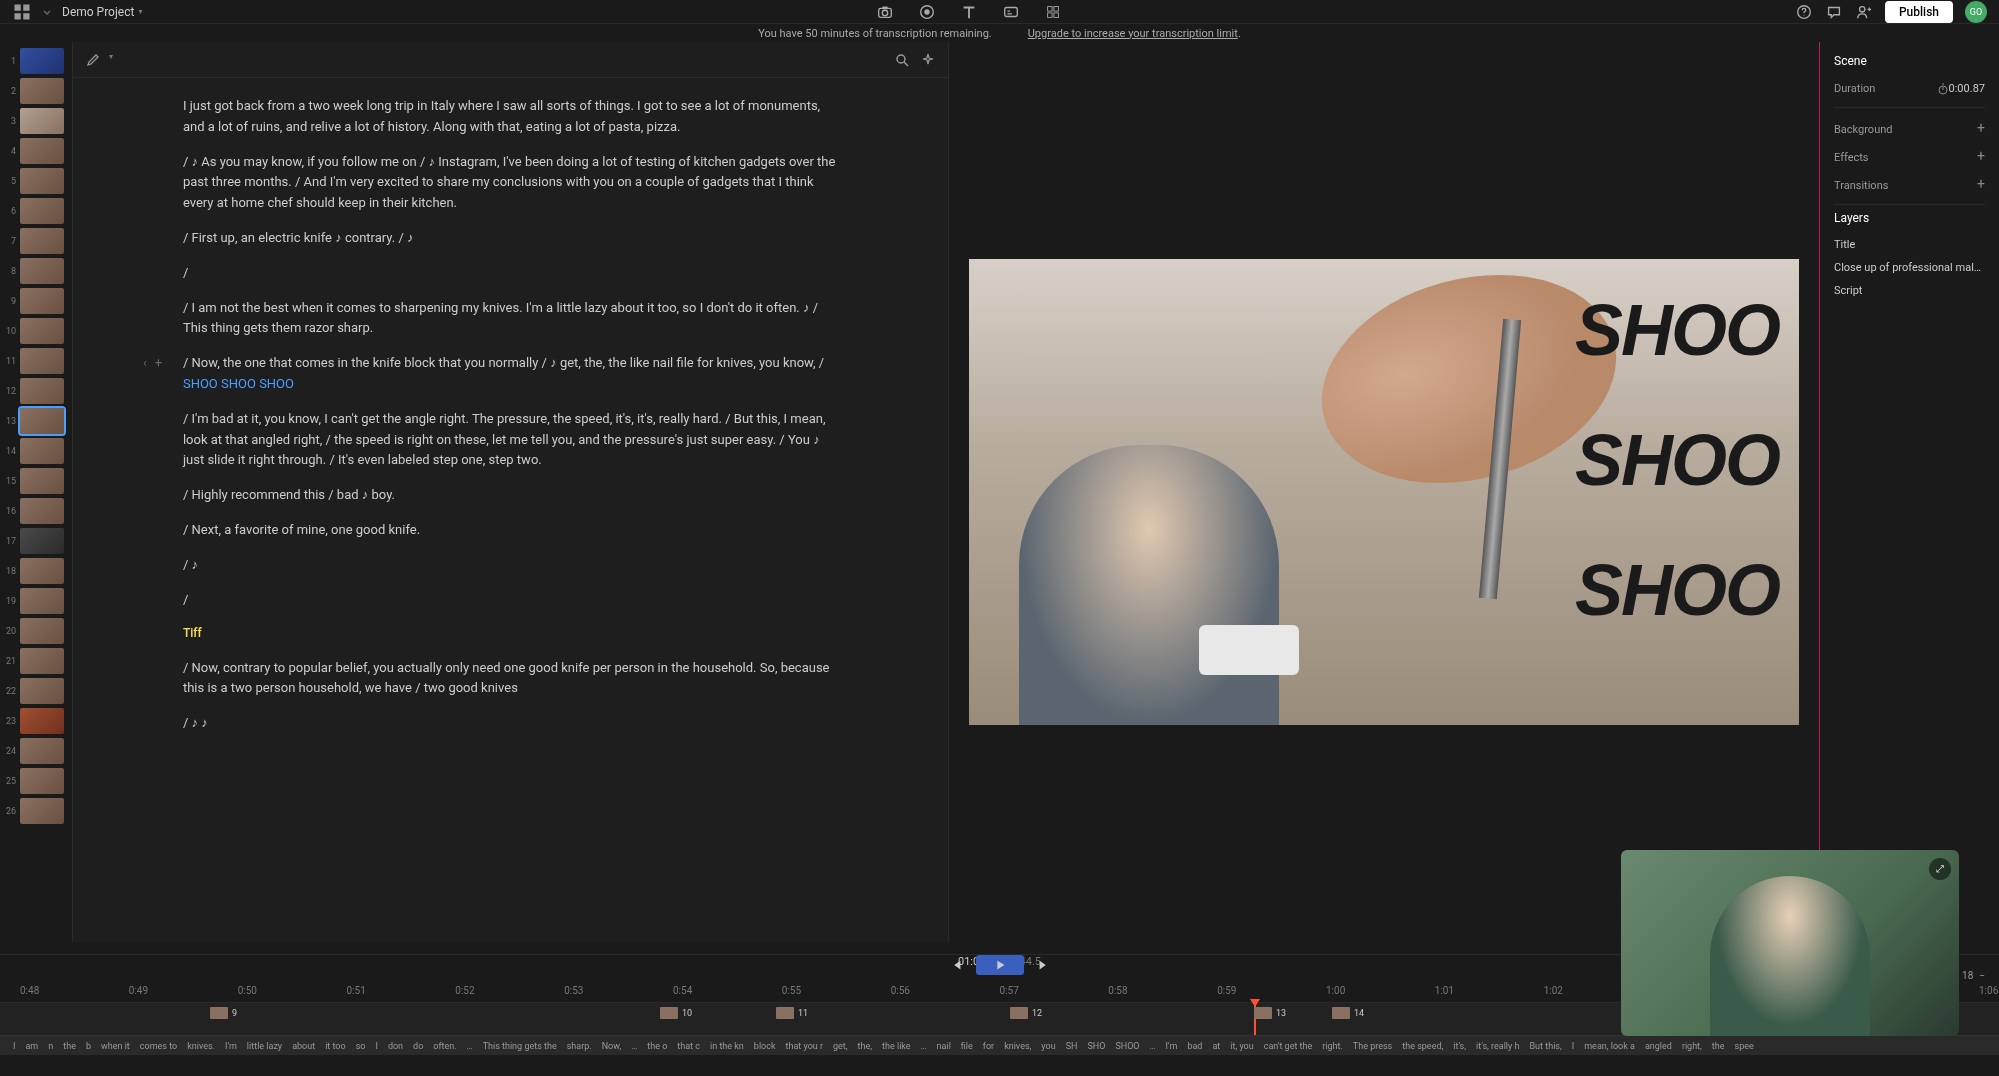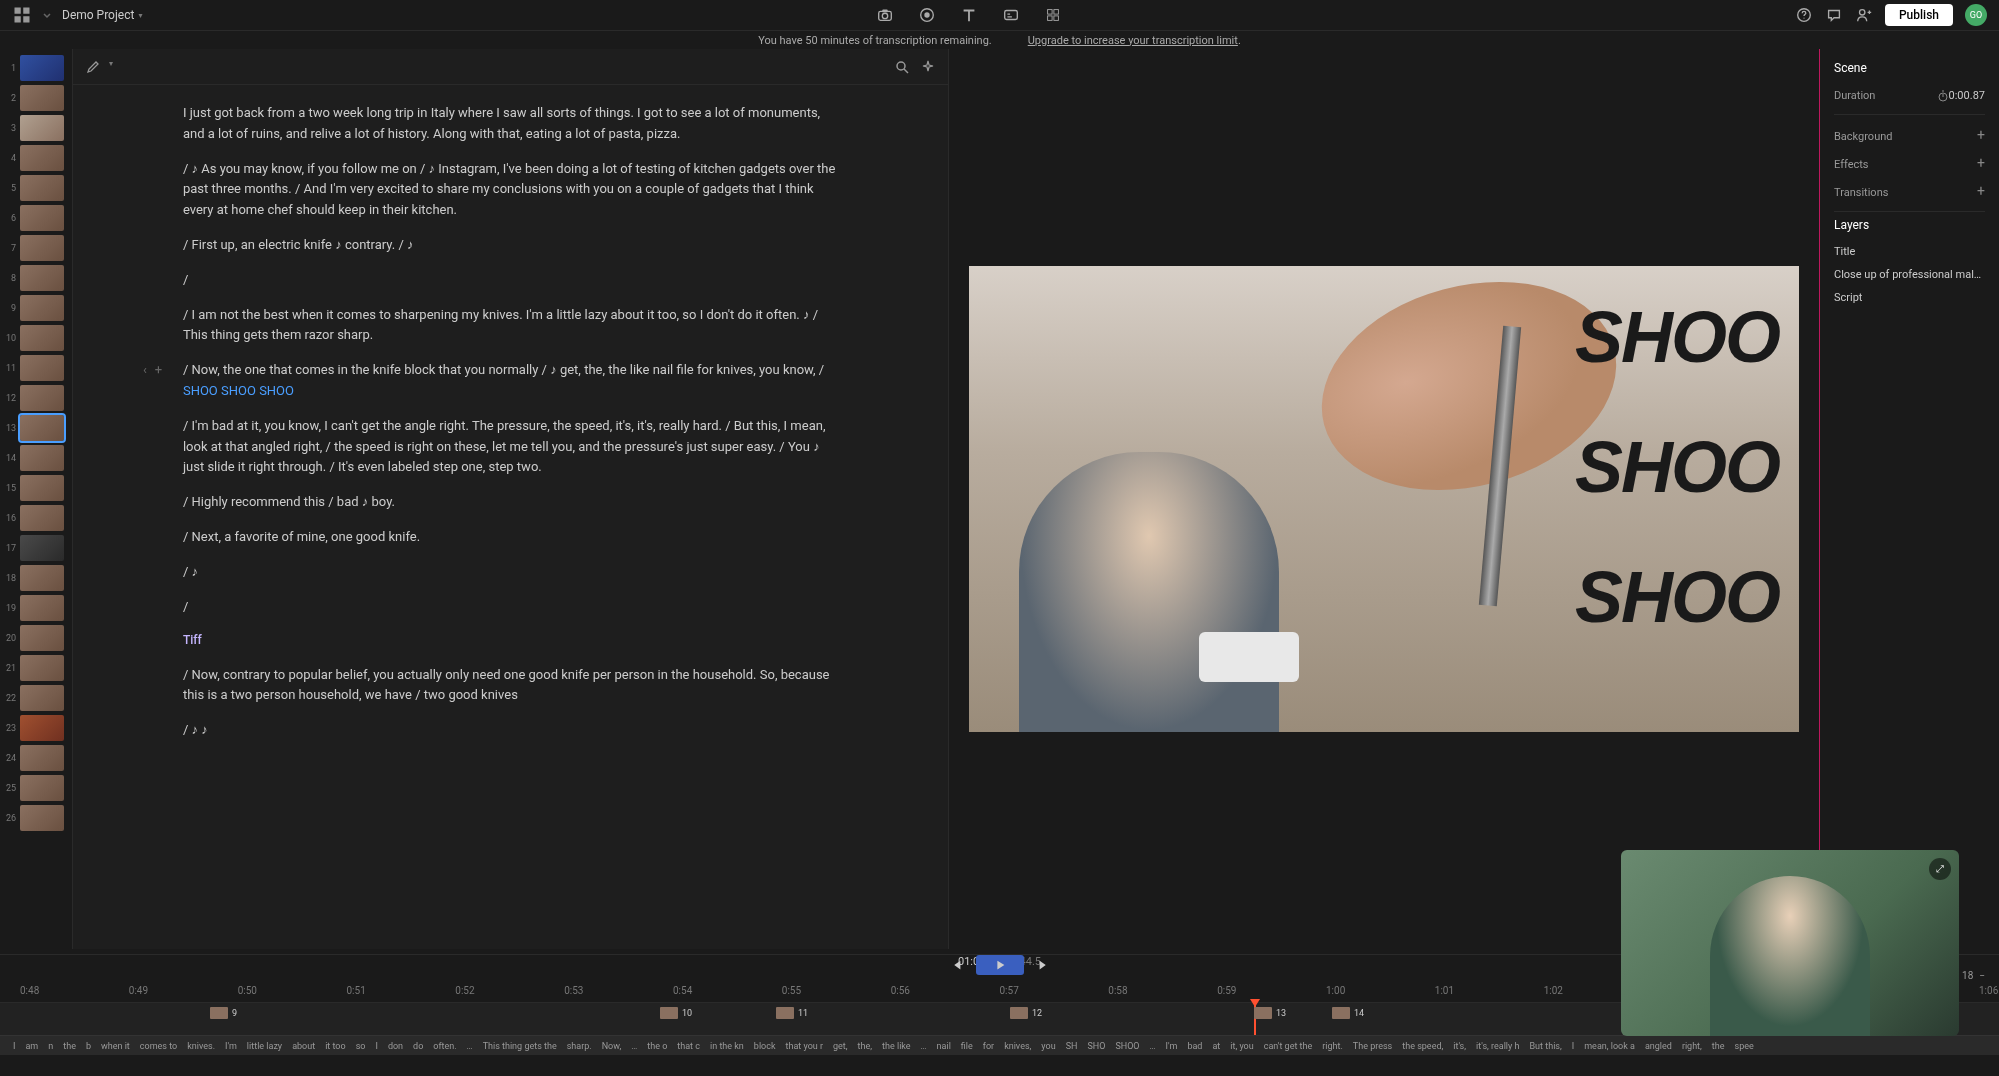--- a/index.html
+++ b/index.html
@@ -8,21 +8,21 @@
   background: #1a1a1a;
   color: #e0e0e0;
   width: 1999px;
   height: 1076px;
   overflow: hidden;
   position: relative;
 }
 
 
 .top-toolbar {
-  height: 31px;
+  height: 24px;
   background: #1a1a1a;
   display: flex;
   align-items: center;
   padding: 0 12px;
   border-bottom: 1px solid #2a2a2a;
 }
 .top-left { display: flex; align-items: center; gap: 10px; }
 .menu-btn { width: 20px; height: 20px; display: flex; align-items: center; justify-content: center; cursor: pointer; color: #999; }
 .project-title { font-size: 12px; color: #ccc; display: flex; align-items: center; gap: 4px; cursor: pointer; }
 .top-center { flex: 1; display: flex; justify-content: center; gap: 24px; }
@@ -94,21 +94,21 @@
 .transcript-body {
   flex: 1;
   overflow-y: auto;
   padding: 18px 110px 18px 110px;
   font-size: 13px;
   line-height: 1.6;
   color: #ccc;
 }
 .transcript-body p { margin-bottom: 14px; }
 .highlight { color: #4a9eff; }
-.speaker-label { color: #c4b5fd; font-weight: 500; font-size: 12px; }
+.speaker-label { color: #fde047; font-weight: 500; font-size: 12px; }
 
 
 .video-panel {
   flex: 1;
   background: #1a1a1a;
   display: flex;
   flex-direction: column;
   align-items: center;
   justify-content: center;
   padding: 20px;

